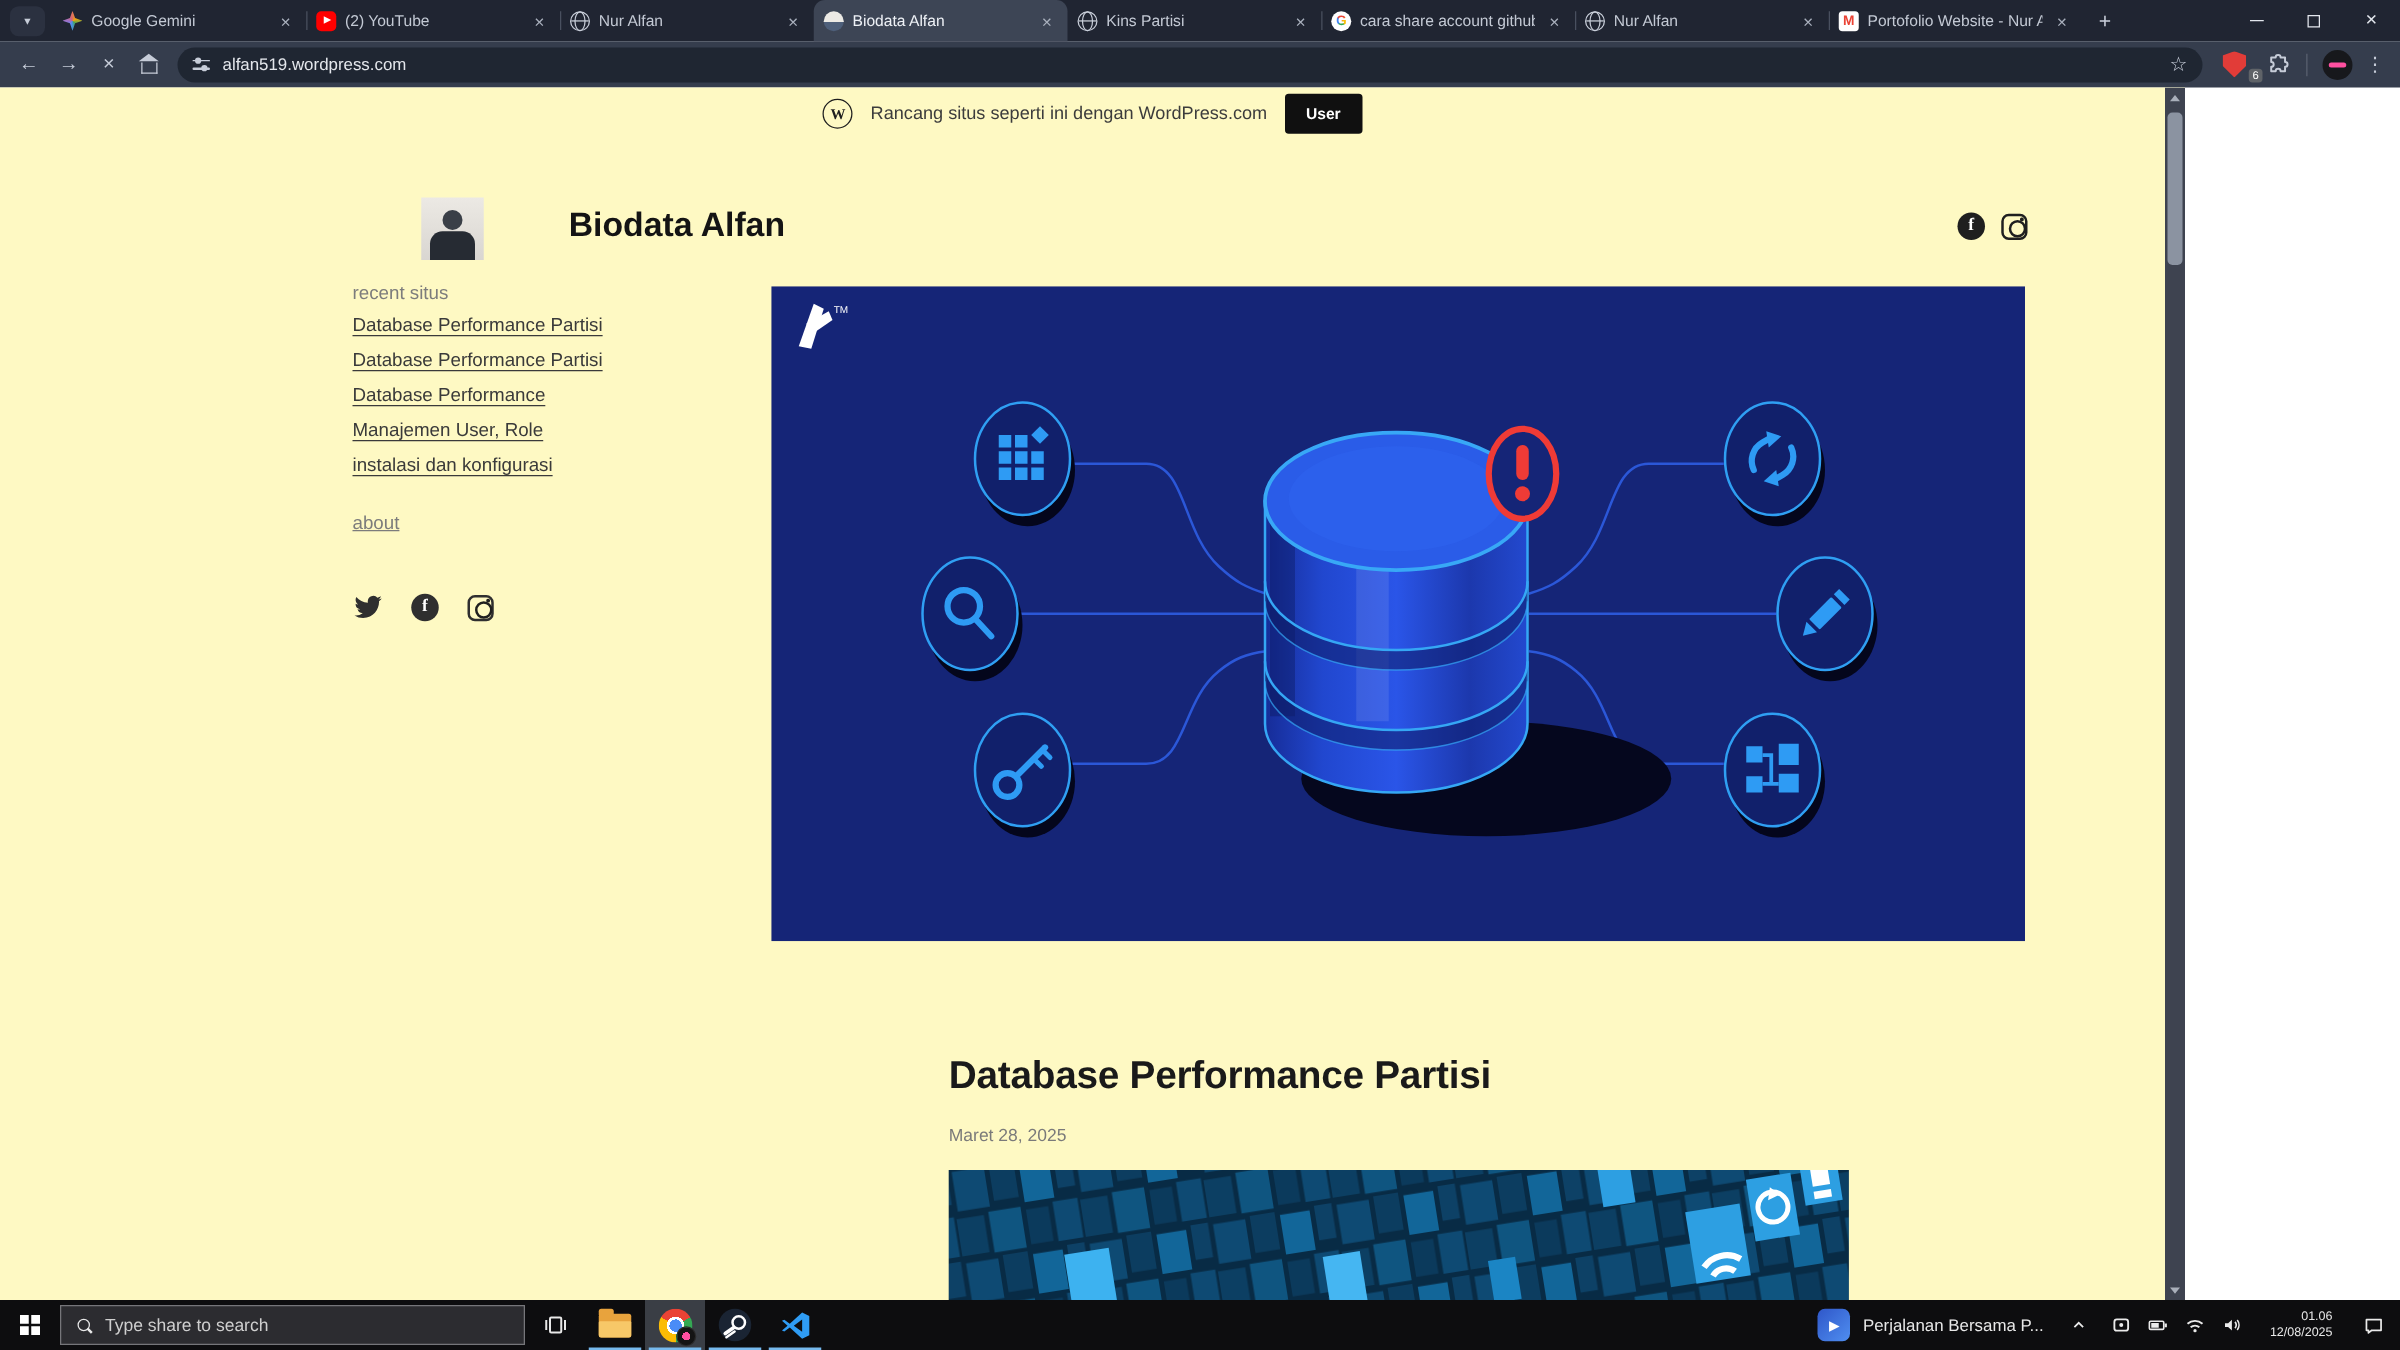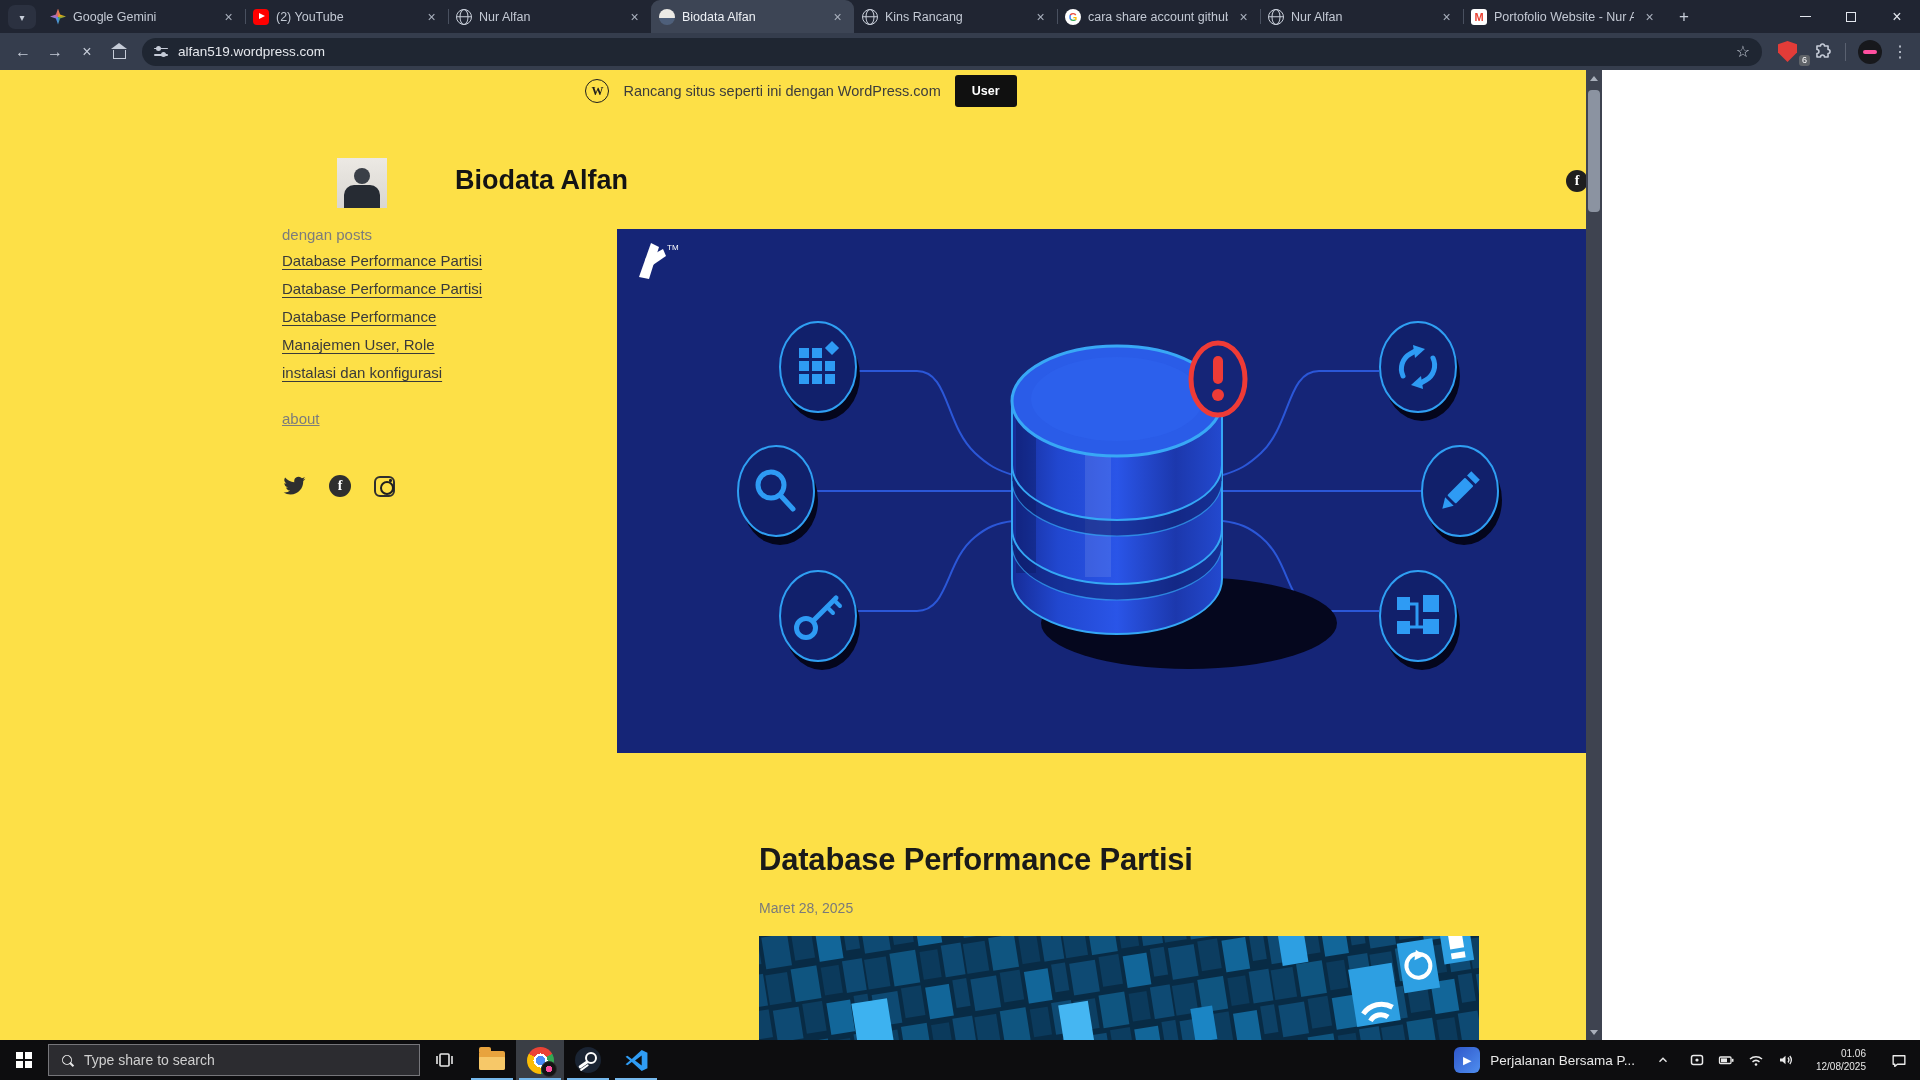--- a/index.html
+++ b/index.html
@@ -50,21 +50,21 @@
   .star { color:#c6ccd8; font-size:16px; }
   .ext-shield { position:relative; width:19px; height:21px; margin:0 8px; background:#e23c38; clip-path:polygon(50% 0,100% 16%,100% 55%,50% 100%,0 55%,0 16%); }
   .ext-badge { position:absolute; right:4px; top:53px; background:#5f6368; color:#fff; font-size:9px; line-height:11px; padding:0 3px; border-radius:3px; z-index:5; }
   .ext-wrap { position:relative; }
   .sep-v { width:1px; height:18px; background:#5a6170; margin:0 6px; }
   .avatar-btn { width:24px; height:24px; border-radius:50%; background:#17181c; position:relative; margin:0 4px; }
   .avatar-btn::after { content:""; position:absolute; left:5px; right:5px; top:10px; height:4px; background:#ff4fa0; border-radius:2px; }
   .dots { color:#c6ccd8; font-size:16px; width:24px; text-align:center; }
 
   
-  .vp { position:absolute; top:70px; left:0; width:1602px; height:970px; background:#fde047; overflow:hidden; }
+  .vp { position:absolute; top:70px; left:0; width:1748px; height:970px; background:#fef9c3; overflow:hidden; }
   .banner { height:42px; display:flex; align-items:center; justify-content:center; gap:14px; }
   .wp-logo { width:24px; height:24px; border:1.7px solid #1e1e1e; border-radius:50%; display:flex; align-items:center; justify-content:center; }
   .wp-logo::after { content:"W"; font-weight:700; font-size:12px; color:#1e1e1e; font-family:"Liberation Serif",serif; }
   .banner-text { font-size:14.5px; color:#3c3c3c; }
   .mulai { background:#101010; color:#fff; font-weight:700; font-size:12.5px; padding:9px 17px; border-radius:3px; border:none; }
 
   .site-avatar { position:absolute; left:337px; top:88px; width:50px; height:50px; background:linear-gradient(#ece9e4,#d9d6d1); overflow:hidden; }
   .site-avatar::before { content:""; position:absolute; left:17px; top:10px; width:16px; height:16px; border-radius:50%; background:#3a3f47; }
   .site-avatar::after { content:""; position:absolute; left:7px; top:27px; width:36px; height:26px; border-radius:10px 10px 0 0; background:#262b33; }
   .site-title { position:absolute; left:455px; top:95px; font-size:27px; font-weight:700; color:#141414; }
@@ -149,21 +149,21 @@
       <span class="tab-title">Nur Alfan</span>
       <span class="tab-close">×</span>
     </div>
     <div class="tab active">
       <span class="fav fav-wp"></span>
       <span class="tab-title">Biodata Alfan</span>
       <span class="tab-close">×</span>
     </div>
     <div class="tab">
       <span class="fav fav-globe"></span>
-      <span class="tab-title">Kins Rancang</span>
+      <span class="tab-title">Kins Partisi</span>
       <span class="tab-close">×</span>
     </div>
     <div class="tab">
       <span class="fav fav-google"></span>
       <span class="tab-title">cara share account github</span>
       <span class="tab-close">×</span>
     </div>
     <div class="tab">
       <span class="fav fav-globe"></span>
       <span class="tab-title">Nur Alfan</span>
@@ -239,21 +239,21 @@
     </div>
 
     <div class="site-avatar"></div>
     <div class="site-title">Biodata Alfan</div>
 
     <div class="hdr-social">
       <span class="fb-ic"></span>
       <span class="ig-ic"></span>
     </div>
 
-    <div class="sb-h" style="top:156px;">dengan posts</div>
+    <div class="sb-h" style="top:156px;">recent situs</div>
     <nav class="sb-links">
       <a href="#">Database Performance Partisi</a>
       <a href="#">Database Performance Partisi</a>
       <a href="#">Database Performance</a>
       <a href="#">Manajemen User, Role</a>
       <a href="#">instalasi dan konfigurasi</a>
     </nav>
     <div class="sb-h" style="top:340px;text-decoration:underline;">about</div>
     <div class="sb-social">
       <svg class="tw-ic" viewBox="0 0 24 24">

